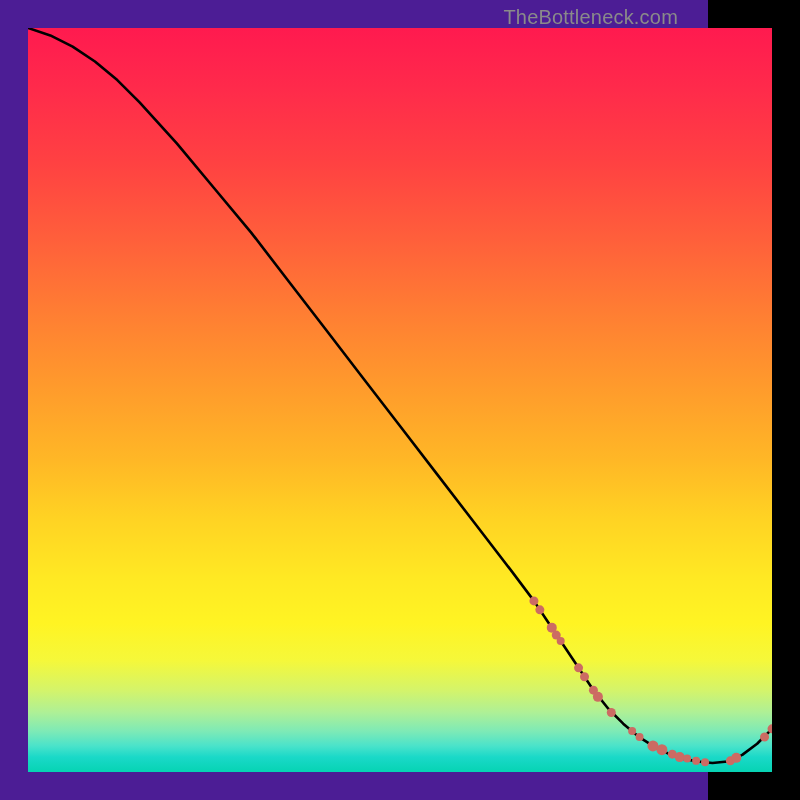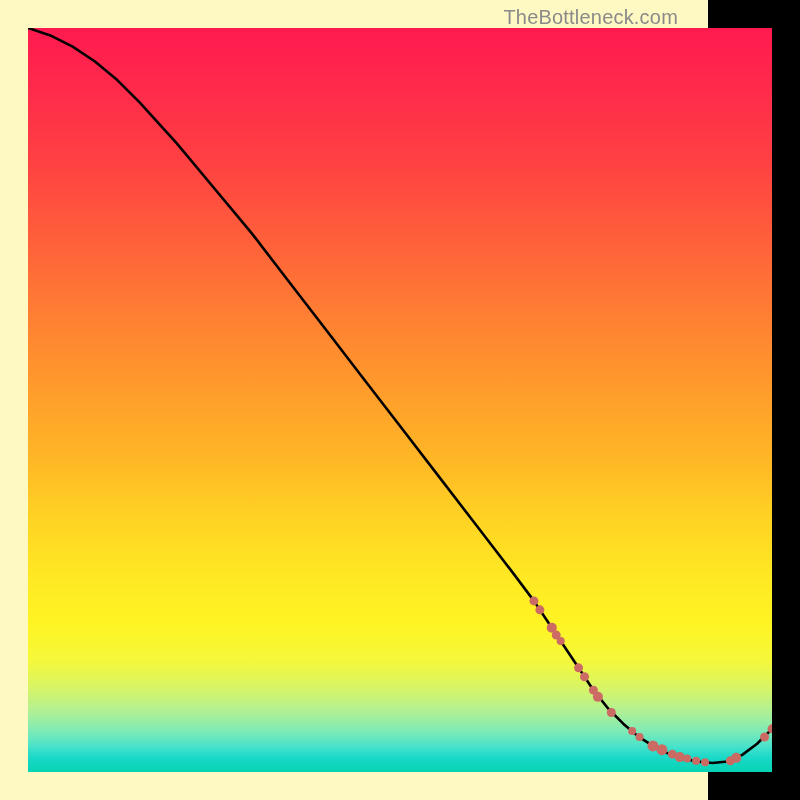--- a/index.html
+++ b/index.html
@@ -8,21 +8,21 @@
     width: 800px;
     height: 800px;
     background: #000;
     overflow: hidden;
     font-family: Arial, Helvetica, sans-serif;
   }
   .frame {
     position: relative;
     width: 708px;
     height: 800px;
-    background: #fef9c3;
+    background: #4c1d95;
   }
   .plot {
     position: absolute;
     left: 28px;
     top: 28px;
     width: 744px;
     height: 744px;
     
     background: linear-gradient(
       to bottom,

